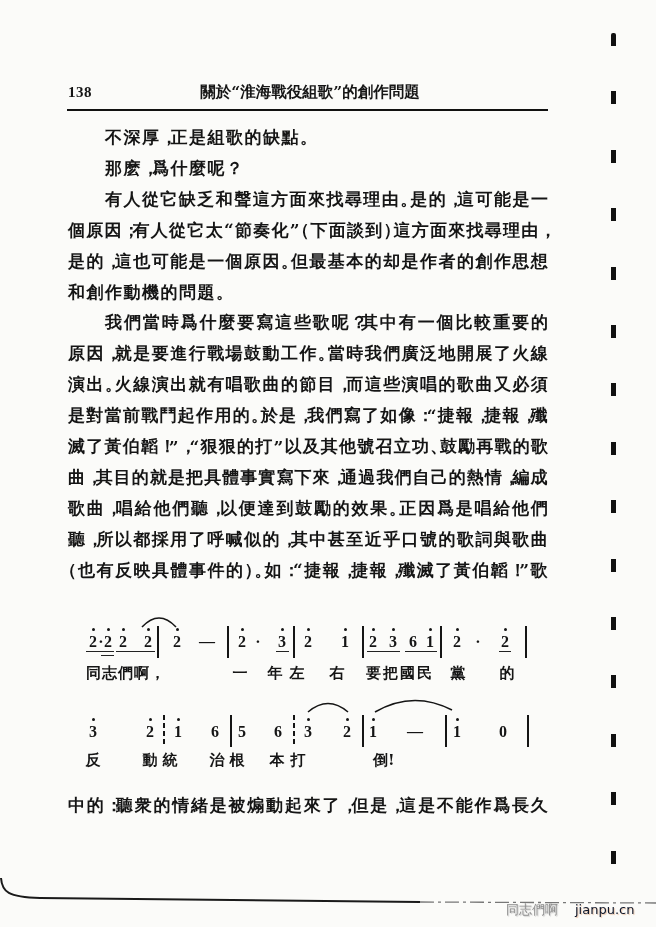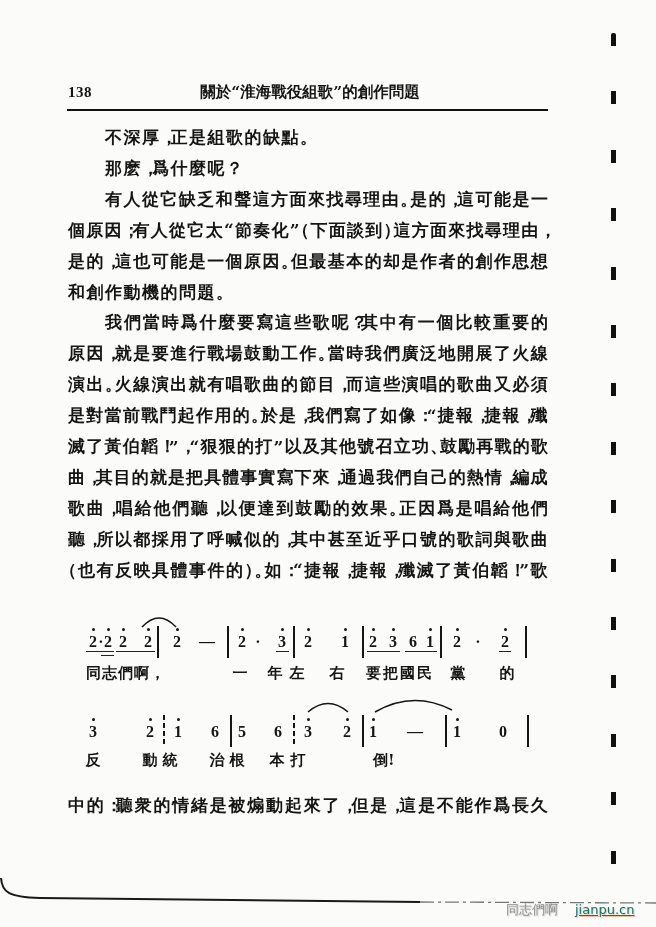--- a/index.html
+++ b/index.html
@@ -62,21 +62,21 @@
     border-radius: 2px;
   }
   .edge { position: absolute; left: 0; top: 0; width: 656px; height: 927px; pointer-events: none; }
 
   .wm-site {
     position: absolute; left: 506px; top: 902px; font-size: 13px; line-height: 16px;
     color: #8c8c8c; text-shadow: 1px 1px 1px #cfcfcf; white-space: nowrap;
   }
   .wm-domain {
     position: absolute; left: 575px; top: 902px; font: 13px/16px "DejaVu Sans", sans-serif;
-    color: #0f766e; text-shadow: 1px 1px 1px #e8c3a8; white-space: nowrap; text-decoration: underline;
+    color: #0f172a; text-shadow: 1px 1px 1px #e8c3a8; white-space: nowrap;
   }
 </style>
 </head>
 <body>
 
 <div class="page">
 
   <div class="pnum">138</div>
   <div class="rtitle">關於“淮海戰役組歌”的創作問題</div>
   <div class="hrule"></div>

